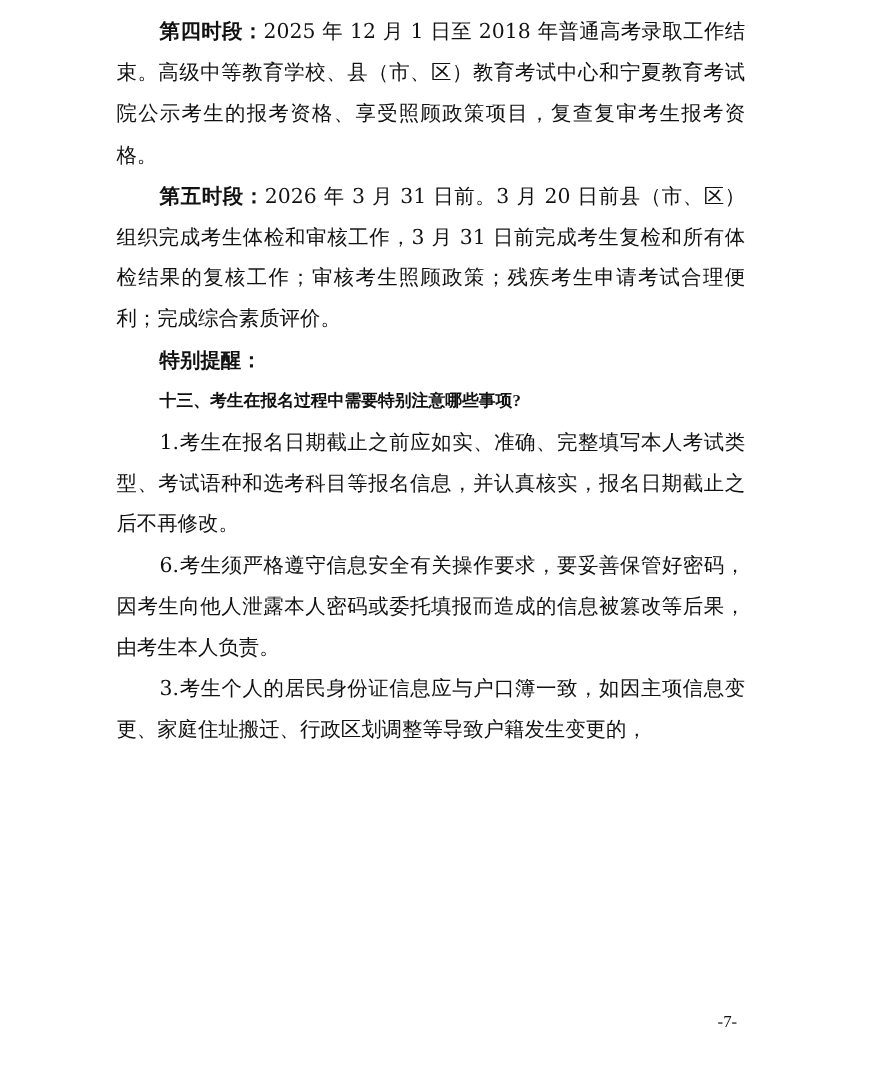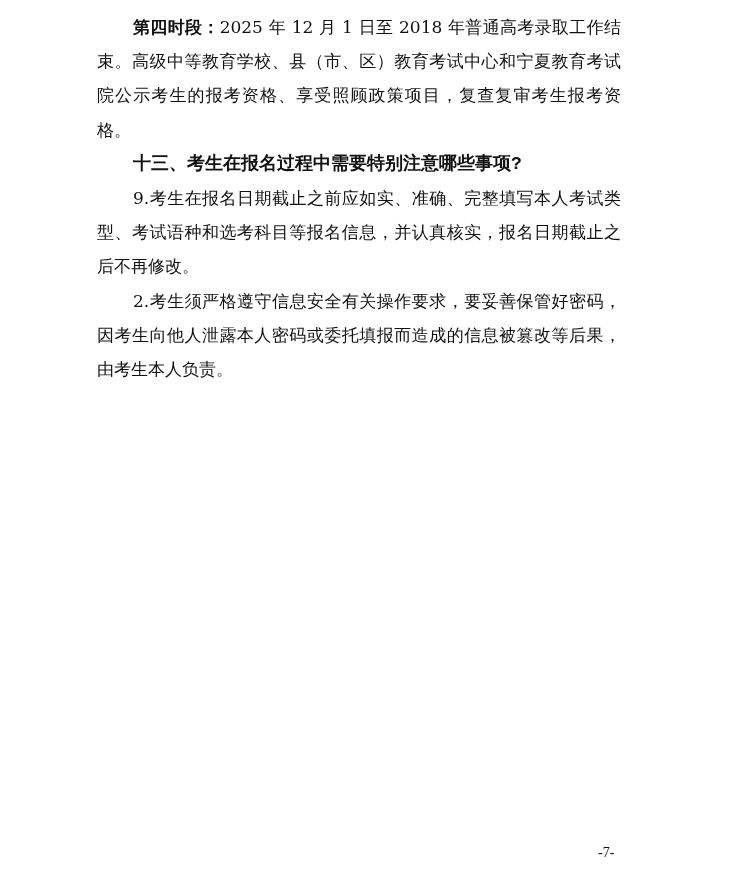--- a/index.html
+++ b/index.html
@@ -2,26 +2,29 @@
 <html><head>
 <meta charset="utf-8">
 <style>
   html, body { margin: 0; padding: 0; background: #ffffff; }
   body { width: 731px; height: 889px; position: relative; overflow: hidden;
          font-family: "DejaVu Serif", "Liberation Serif", serif; color: #111; }
   .page { position: absolute; left: 97px; top: 10px; width: 524px; }
   .p { font-size: 17px; line-height: 34.2px; margin: 0; text-align: justify;
        text-justify: inter-character; text-indent: 36px; word-break: break-all; }
   .b { font-weight: bold; }
-  .h { font-family: Liberation Mono, monospace; font-weight: bold; font-size: 18px; }
+  .h { font-family: Liberation Serif, serif; font-weight: bold; font-size: 14px; }
   .pnum { position: absolute; left: 598px; top: 845px; font-size: 14px;
           font-family: "Liberation Serif", serif; }
 </style>
 </head>
 <body>
 
 <div class="page">
   <p class="p"><span class="b">第四时段：</span><span>2025 年 12 月 1 日至 2018 年普通高考录取工作结束。高级中等教育学校、县（市、区）教育考试中心和宁夏教育考试院公示考生的报考资格、享受照顾政策项目，复查复审考生报考资格。</span></p>
+  <p class="p"><span class="b">第五时段：</span><span>2026 年 3 月 31 日前。3 月 20 日前县（市、区）组织完成考生体检和审核工作，3 月 31 日前完成考生复检和所有体检结果的复核工作；审核考生照顾政策；残疾考生申请考试合理便利；完成综合素质评价。</span></p>
+  <p class="p"><span class="b">特别提醒：</span></p>
   <p class="p h">十三、考生在报名过程中需要特别注意哪些事项?</p>
-  <p class="p">9.考生在报名日期截止之前应如实、准确、完整填写本人考试类型、考试语种和选考科目等报名信息，并认真核实，报名日期截止之后不再修改。</p>
-  <p class="p">2.考生须严格遵守信息安全有关操作要求，要妥善保管好密码，因考生向他人泄露本人密码或委托填报而造成的信息被篡改等后果，由考生本人负责。</p>
+  <p class="p">1.考生在报名日期截止之前应如实、准确、完整填写本人考试类型、考试语种和选考科目等报名信息，并认真核实，报名日期截止之后不再修改。</p>
+  <p class="p">6.考生须严格遵守信息安全有关操作要求，要妥善保管好密码，因考生向他人泄露本人密码或委托填报而造成的信息被篡改等后果，由考生本人负责。</p>
+  <p class="p">3.考生个人的居民身份证信息应与户口簿一致，如因主项信息变更、家庭住址搬迁、行政区划调整等导致户籍发生变更的，</p>
 </div>
 <div class="pnum">-7-</div>
 
 </body></html>

